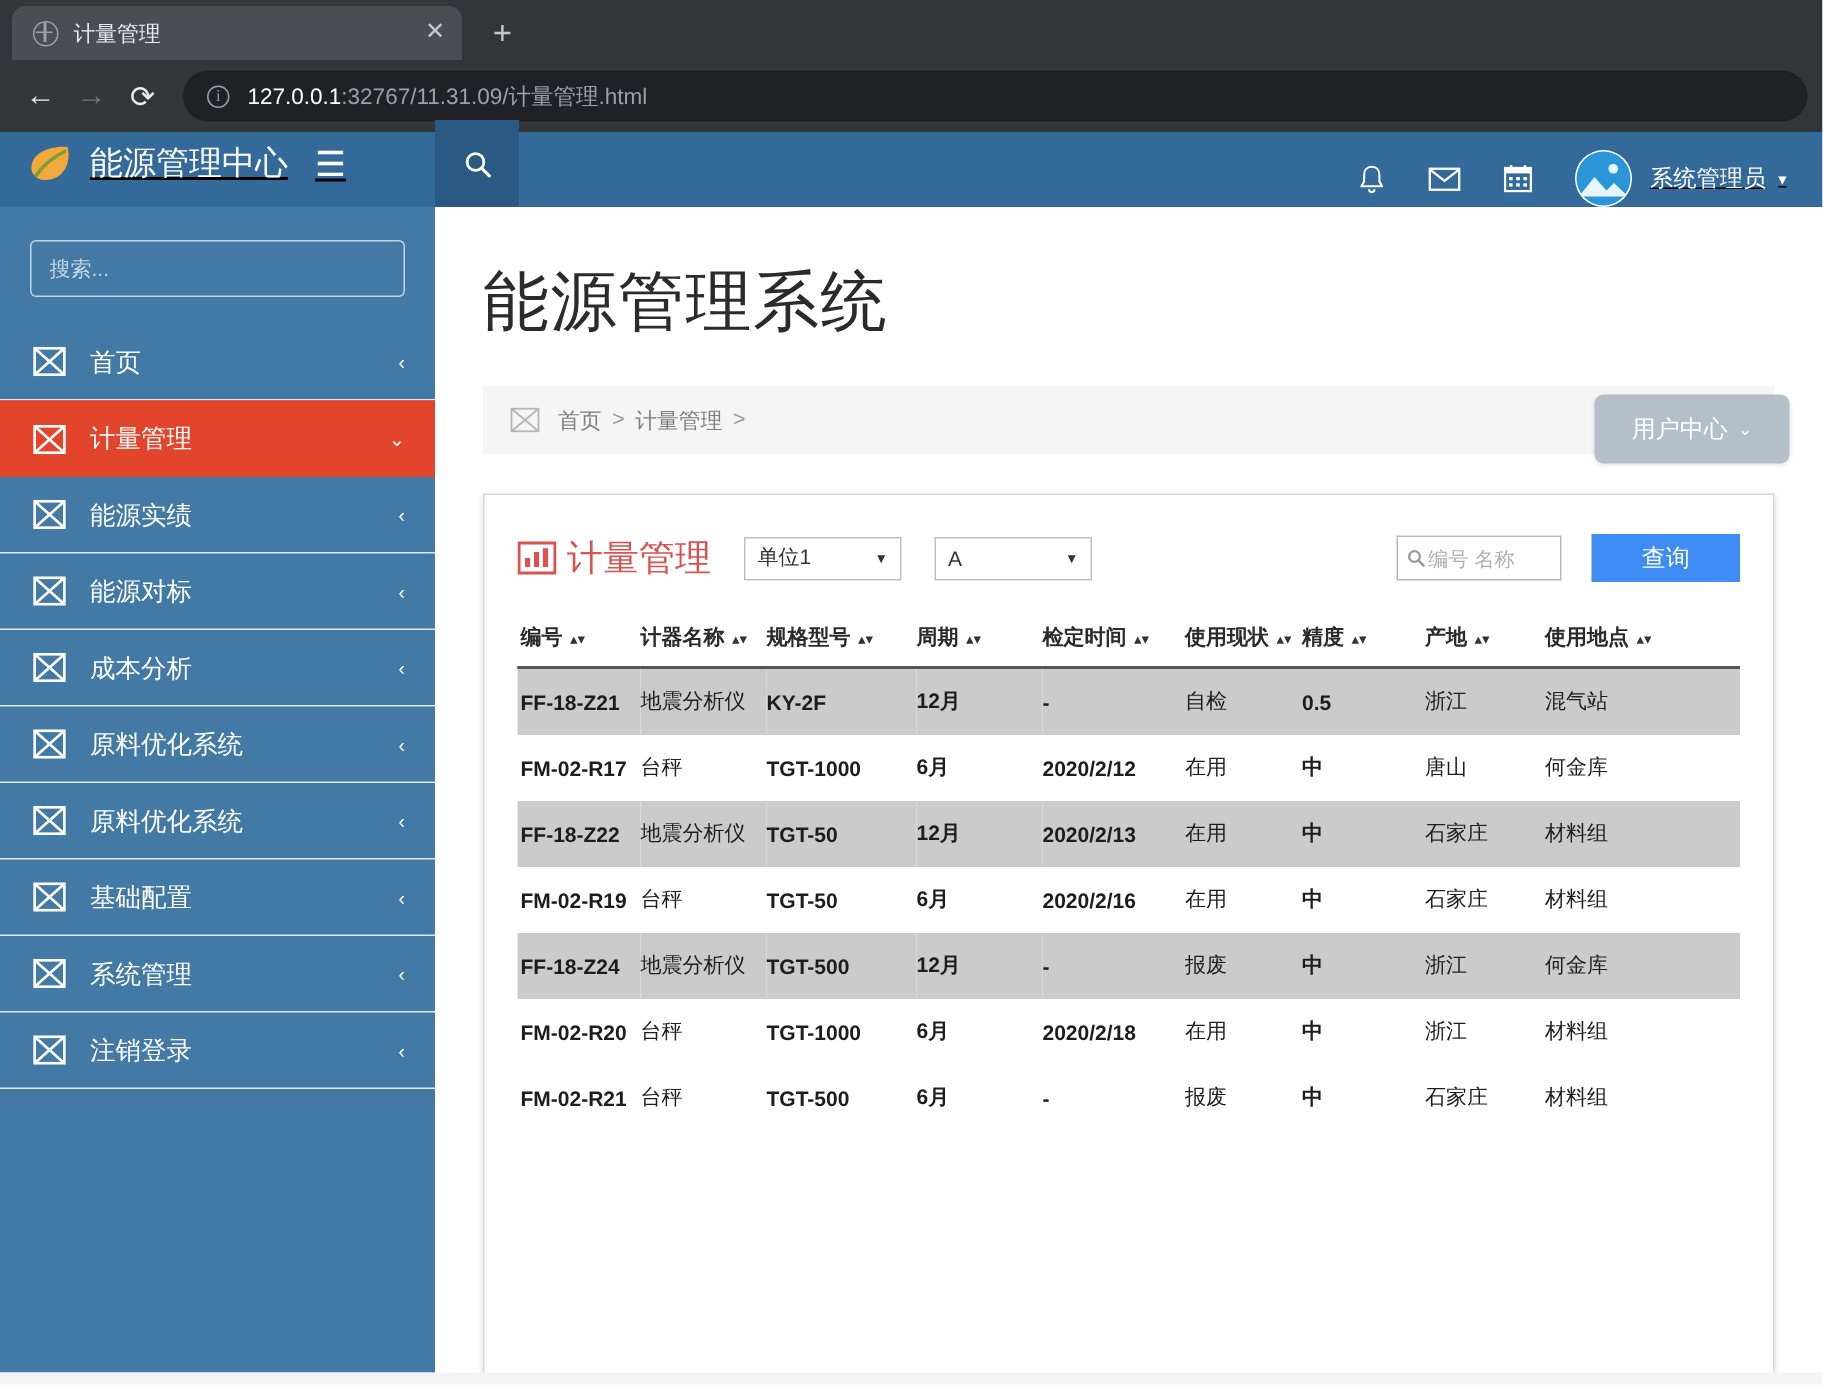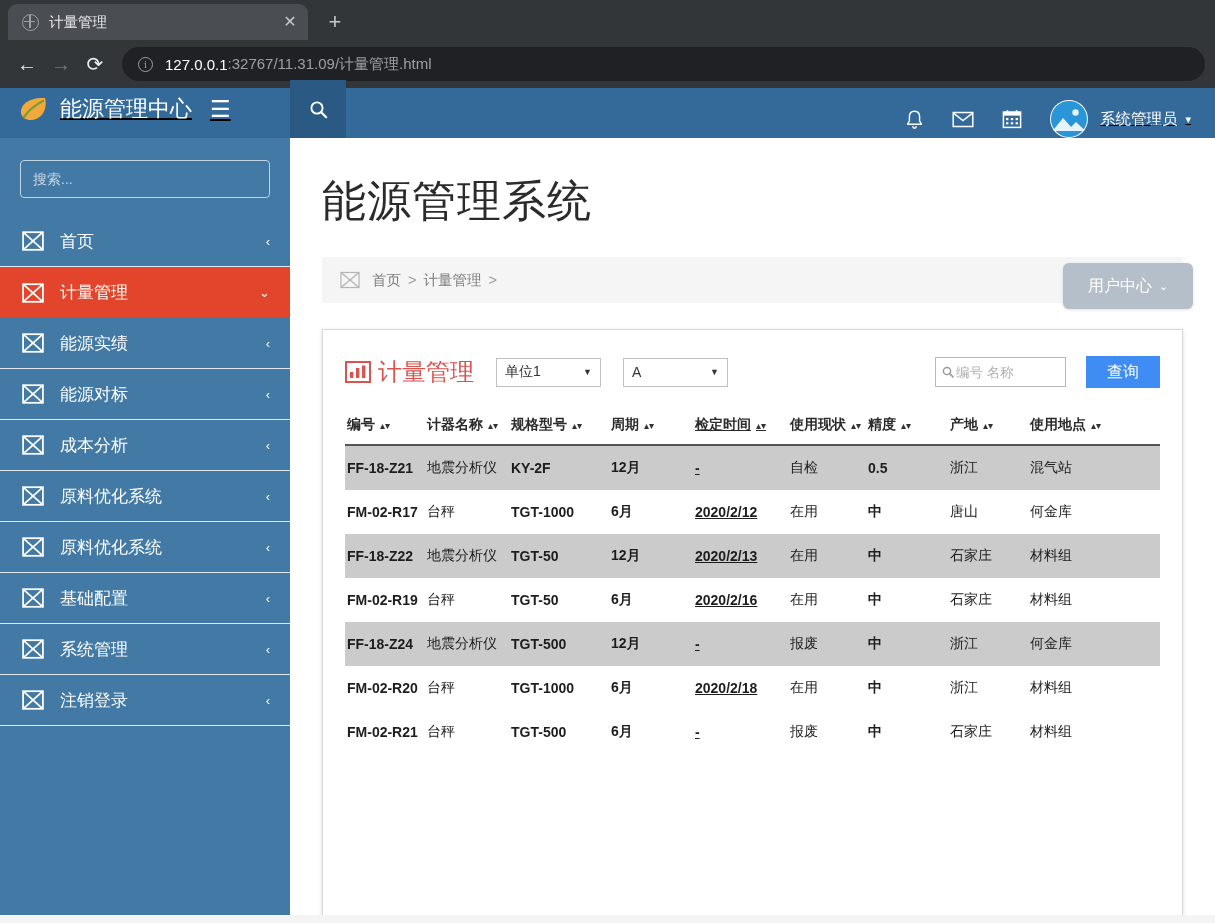--- a/index.html
+++ b/index.html
@@ -163,31 +163,31 @@
   }
   .sel {
     margin-left: 22px; width: 105px; height: 29px; border: 1px solid #c0c0c0;
     background: #ffffff; font-size: 14px; color: #333333; padding: 0 8px;
     display: flex; align-items: center; cursor: pointer; position: relative;
   }
   .sel .sel-val { flex: 1; }
   .sel .sel-caret { font-size: 9px; color: #333333; }
   #toolbar-right { margin-left: auto; display: flex; align-items: center; }
   #search-box {
-    width: 131px; height: 30px; border: 1px solid #b9b9b9; display: flex;
+    width: 110px; height: 30px; border: 1px solid #b9b9b9; display: flex;
     align-items: center; padding: 0 6px; background: #ffffff;
   }
   #search-box .mag { width: 12px; height: 12px; flex: none; margin-right: 2px; }
   #search-box input {
     border: none; outline: none; width: 100%; font-size: 13.5px; color: #333333;
     font-family: "Liberation Sans", sans-serif;
   }
   #search-box input::placeholder { color: #b0b0b0; }
   #query-btn {
-    margin-left: 20px; width: 74px; height: 32px; background: #3f8cf4; color: #ffffff;
+    margin-left: 20px; width: 99px; height: 32px; background: #3f8cf4; color: #ffffff;
     font-size: 16px; border: none; cursor: pointer; display: flex;
     align-items: center; justify-content: center;
     font-family: "Liberation Sans", sans-serif;
   }
 
   
   #data-table { width: 100%; border-collapse: collapse; margin-top: 18px; }
   #data-table thead th {
     font-size: 14px; color: #2b2b2b; font-weight: bold; text-align: left;
     padding: 6px 0 10px 0; border-bottom: 2px solid #555555; white-space: nowrap;
@@ -196,21 +196,21 @@
   #data-table tbody td {
     font-size: 14px; color: #1d1d1d; padding: 13px 0; white-space: nowrap;
   }
   #data-table tbody tr.odd { background: #cbcbcb; }
   #data-table tbody tr.even { background: #ffffff; }
   #data-table tbody td.bold { font-weight: bold; }
   .c0 { width: 82px; padding-left: 2px !important; }
   .c1 { width: 84px; }
   .c2 { width: 100px; }
   .c3 { width: 84px; }
-  .c4 { width: 95px; text-decoration: underline; }
+  .c4 { width: 95px; }
   .c5 { width: 78px; }
   .c6 { width: 82px; }
   .c7 { width: 80px; }
   .c8 { width: auto; }
 
   #watermark {
     position: absolute; right: 18px; bottom: 4px; font-size: 14px;
     color: #e6e6e6; letter-spacing: 0.5px; white-space: nowrap; user-select: none;
   }
   #bottom-strip {

